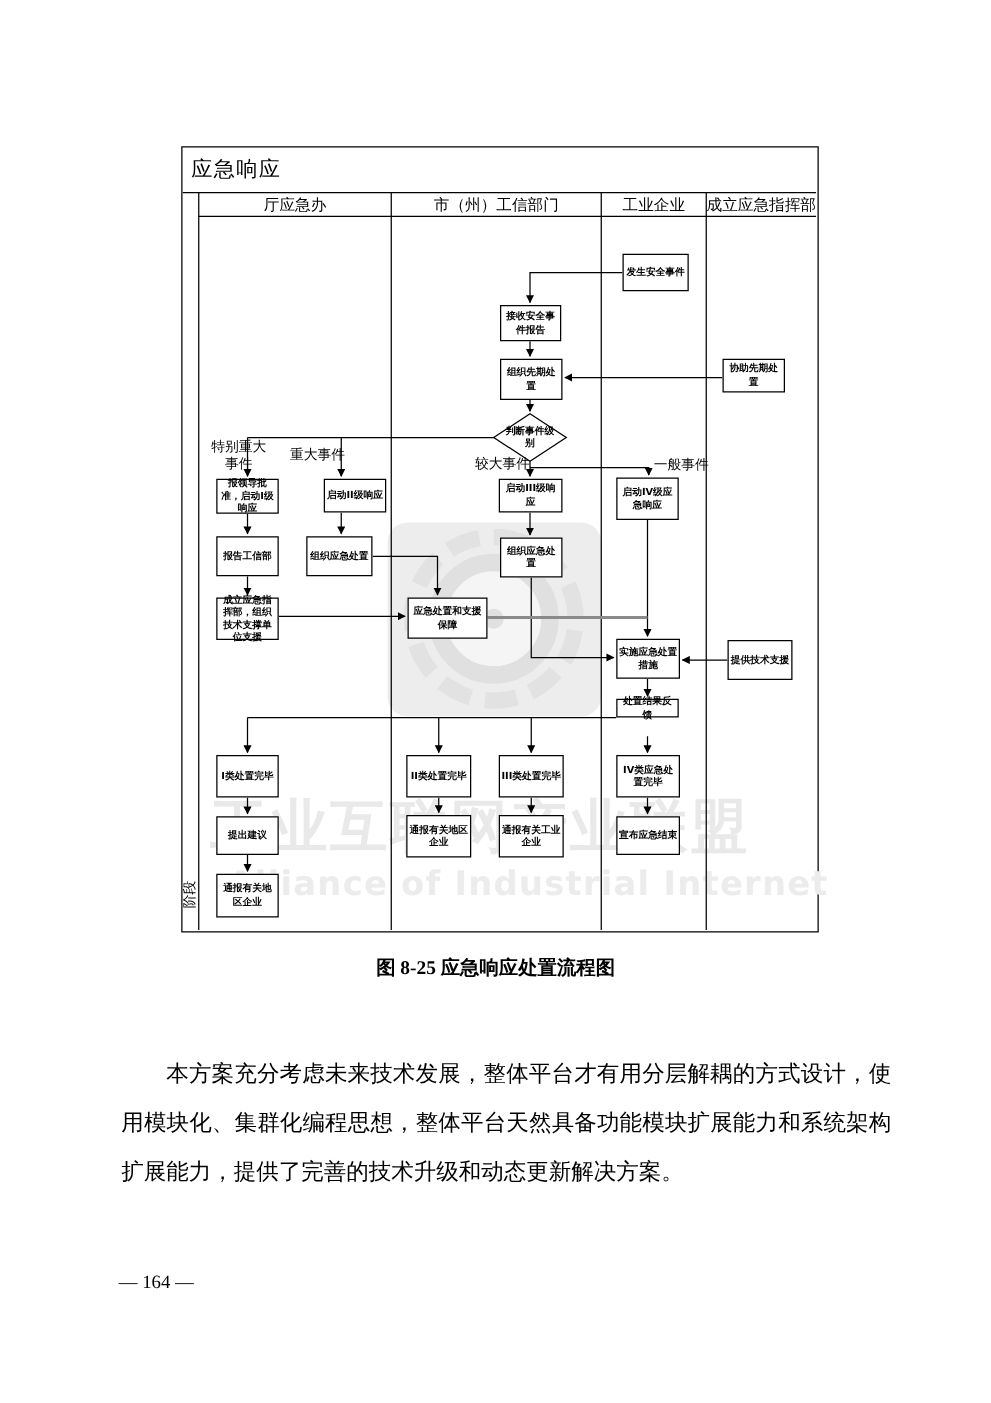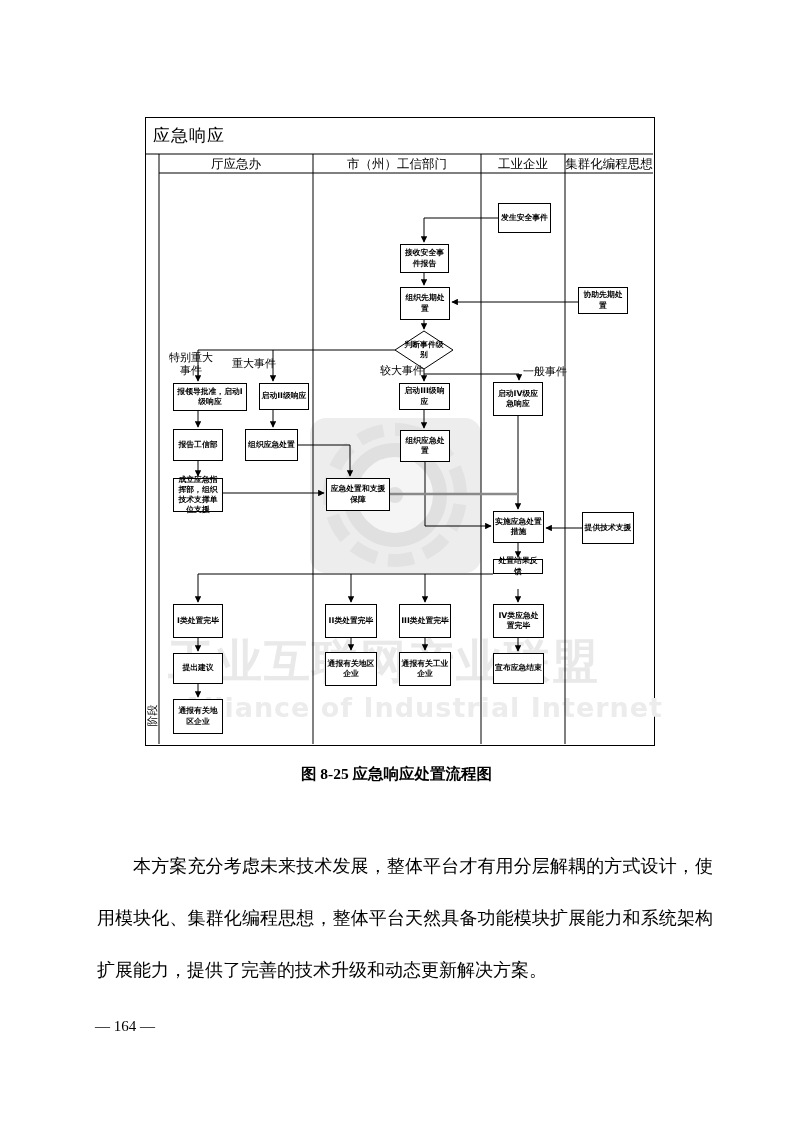--- a/index.html
+++ b/index.html
@@ -36,41 +36,41 @@
           background:#e0e0e0;z-index:0;}
   .wm-cn{position:absolute;left:22px;top:520px;width:470px;font:bold 46px/1 "DejaVu Sans",sans-serif;
          color:#e9e9e9;letter-spacing:2px;white-space:nowrap;z-index:0;}
   .wm-en{position:absolute;left:36px;top:576px;width:470px;font:bold 27px/1 "DejaVu Sans",sans-serif;
          color:#ececec;letter-spacing:1px;white-space:nowrap;z-index:0;}
   
   .caption{position:absolute;left:0;top:764px;width:793px;text-align:center;
            font-weight:bold;font-size:15.5px;}
   .section{position:absolute;left:97px;top:830px;width:616px;}
   .h6{font-weight:bold;font-size:19px;margin:0 0 0 36px;}
-  .para{font-size:18px;line-height:52px;text-align:justify;text-indent:2em;margin:10px 0 0 0;}
+  .para{font-size:18px;line-height:39px;text-align:justify;text-indent:2em;margin:10px 0 0 0;}
   .sub{font-weight:bold;font-size:18px;margin:9px 0 0 36px;}
   .pageno{position:absolute;left:95px;top:1018px;font-size:15px;font-family:Liberation Serif, serif;}
 </style>
 </head>
 <body>
 
 <div id="chart">
 
   <div class="wm-square"></div>
   <div class="wm-gear"></div>
   <div class="wm-ring"></div>
   <div class="wm-dot"></div>
   <div class="wm-cn">工业互联网产业联盟</div>
   <div class="wm-en">Alliance of Industrial Internet</div>
 
   <div class="chart-title">应急响应</div>
   <div class="hdr" style="left:13px;width:154px;">厅应急办</div>
   <div class="hdr" style="left:167px;width:168px;">市（州）工信部门</div>
   <div class="hdr" style="left:335px;width:84px;">工业企业</div>
-  <div class="hdr" style="left:419px;width:88px;">集群化编程思想</div>
+  <div class="hdr" style="left:419px;width:88px;">成立应急指挥部</div>
   <div class="stage">
       <span>阶段</span>
     </div>
 
   <svg class="wires" width="507" height="626" viewBox="0 0 507 626">
     <defs>
       <marker id="arr" viewBox="0 0 10 10" refX="9" refY="5" markerWidth="6.5" markerHeight="6.5" orient="auto-start-reverse">
         <path d="M0,0 L10,5 L0,10 z" fill="#000"></path>
       </marker>
     </defs>
@@ -121,21 +121,21 @@
 
   <div class="lbl" style="left:20px;top:234px;width:50px;">特别重大事件</div>
   <div class="lbl" style="left:85px;top:240px;width:46px;">重大事件</div>
   <div class="lbl" style="left:233px;top:247px;width:46px;">较大事件</div>
   <div class="lbl" style="left:376px;top:248px;width:46px;">一般事件</div>
 
   <div class="node" style="left:352px;top:85px;width:53px;height:30px;">发生安全事件</div>
   <div class="node" style="left:254px;top:126px;width:49px;height:29px;">接收安全事件报告</div>
   <div class="node" style="left:254px;top:169px;width:50px;height:33px;">组织先期处置</div>
   <div class="node" style="left:432px;top:169px;width:50px;height:27px;">协助先期处置</div>
-  <div class="node" style="left:27px;top:265px;width:74px;height:28px;">报领导批准，启动I级响应</div>
+  <div class="node" style="left:27px;top:265px;width:50px;height:28px;">报领导批准，启动I级响应</div>
   <div class="node" style="left:101px;top:265px;width:50px;height:27px;margin-left:12px;">启动II级响应</div>
   <div class="node" style="left:253px;top:265px;width:51px;height:27px;">启动III级响应</div>
   <div class="node" style="left:347px;top:264px;width:50px;height:34px;">启动IV级应急响应</div>
   <div class="node" style="left:27px;top:311px;width:50px;height:32px;">报告工信部</div>
   <div class="node" style="left:99px;top:311px;width:53px;height:32px;">组织应急处置</div>
   <div class="node" style="left:254px;top:312px;width:50px;height:32px;">组织应急处置</div>
   <div class="node" style="left:27px;top:360px;width:50px;height:34px;">成立应急指挥部，组织技术支撑单位支援</div>
   <div class="node" style="left:180px;top:360px;width:64px;height:33px;">应急处置和支援保障</div>
   <div class="node" style="left:347px;top:393px;width:51px;height:32px;">实施应急处置措施</div>
   <div class="node" style="left:436px;top:394px;width:52px;height:32px;">提供技术支援</div>

